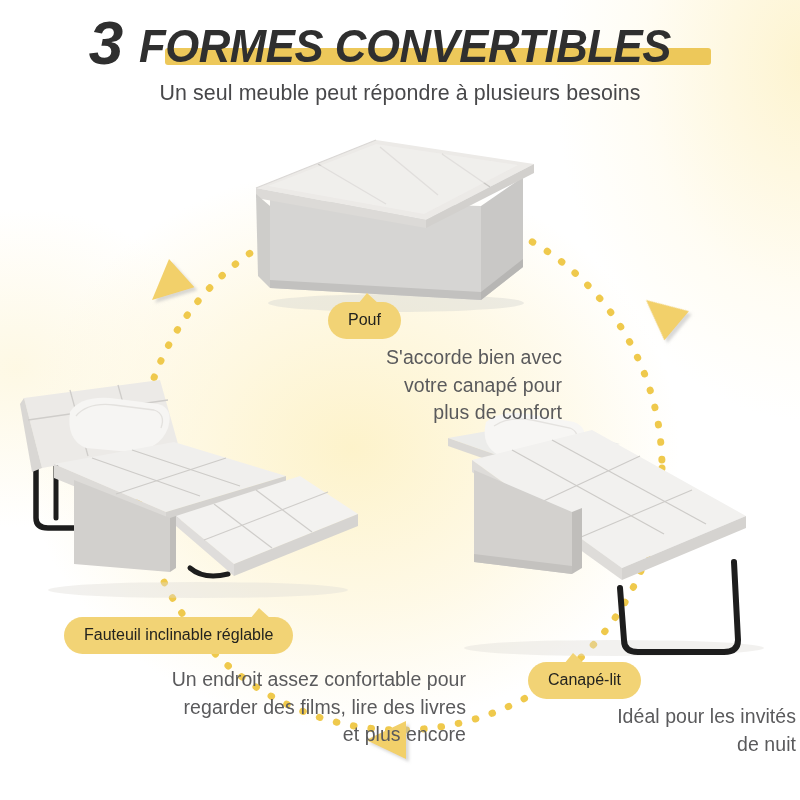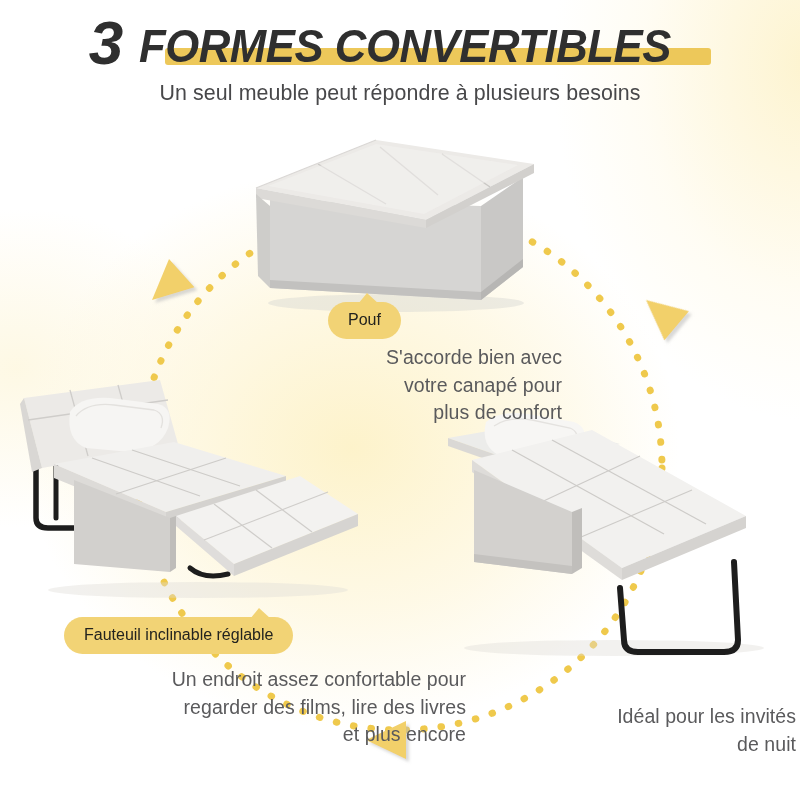--- a/index.html
+++ b/index.html
@@ -187,16 +187,20 @@
 plus de confort</div>
 
   <div class="badge" style="left:64px;top:617px;">
     <span class="tail" style="left:186px;"></span>
     <span>Fauteuil inclinable réglable</span>
   </div>
   <div class="desc" style="left:96px;top:658px;width:370px;margin-top:8px;">Un endroit assez confortable pour
 regarder des films, lire des livres
 et plus encore</div>
 
+  <div class="badge" style="left:528px;top:662px;">
+    <span class="tail" style="left:36px;"></span>
+    <span>Canapé-lit</span>
+  </div>
   <div class="desc" style="left:546px;top:703px;width:250px;">Idéal pour les invités
 de nuit</div>
 
 </div>
 
 </body></html>

